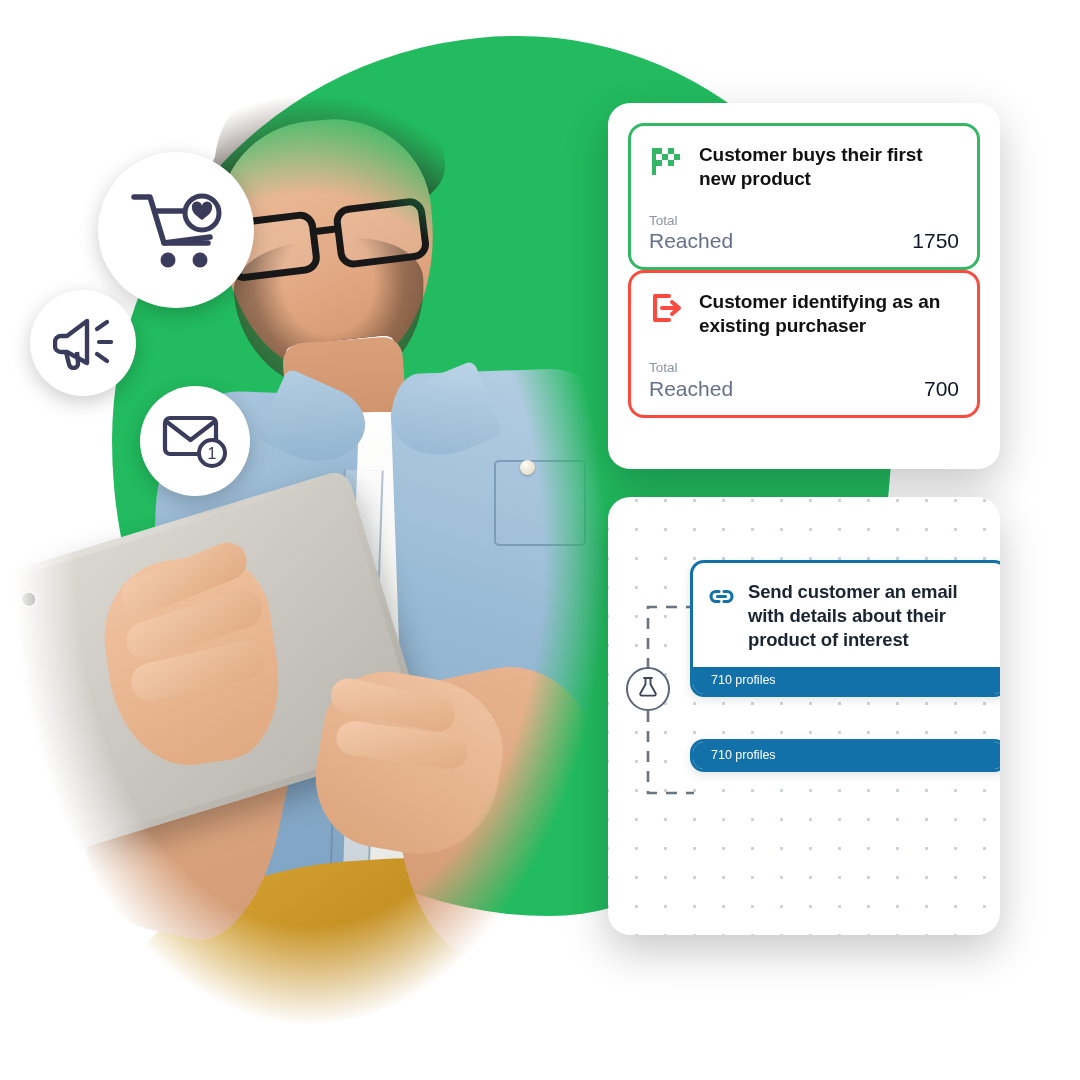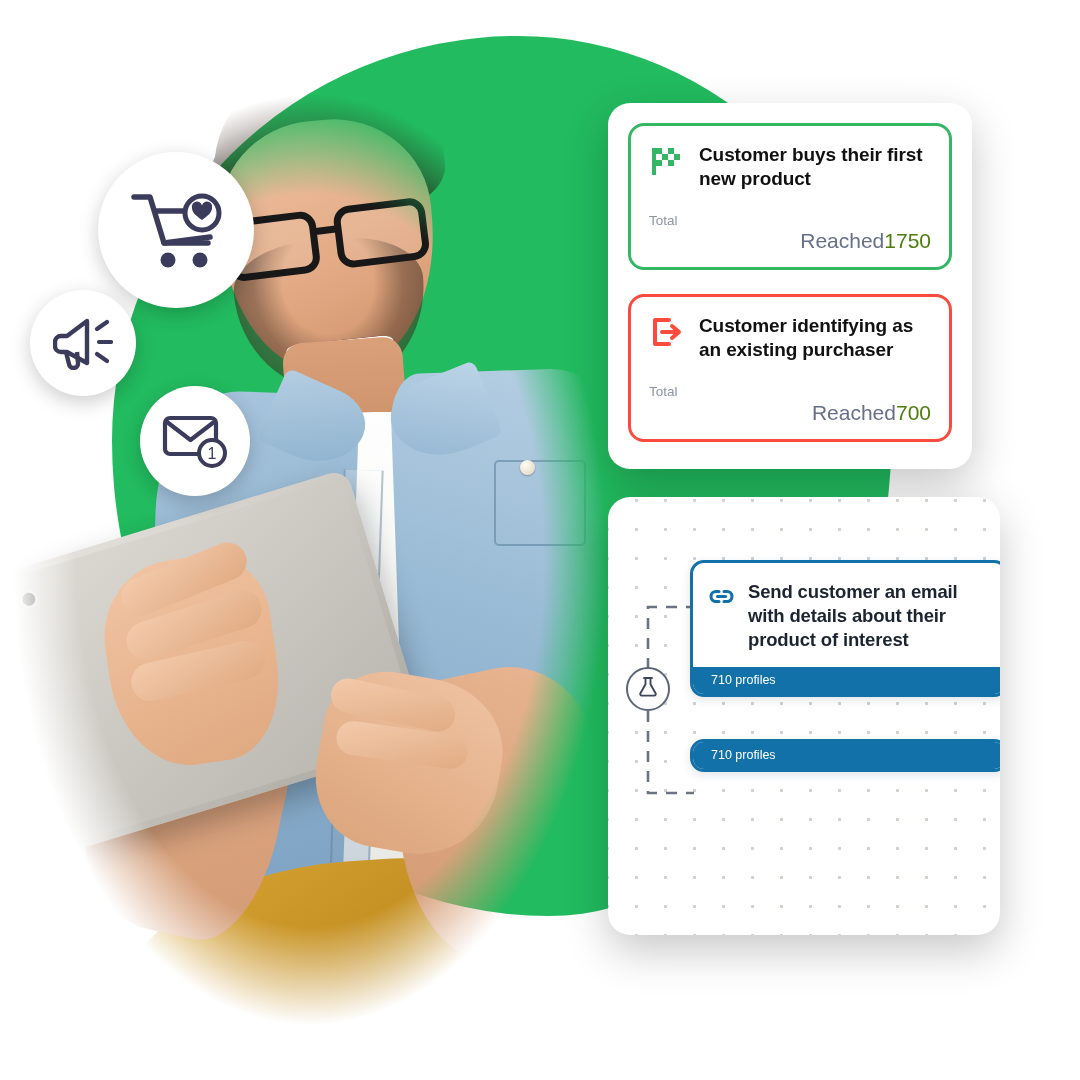--- a/index.html
+++ b/index.html
@@ -131,42 +131,42 @@
   .badge.mega{ left:30px;  top:290px; width:106px; height:106px; }
   .badge.mail{ left:140px; top:386px; width:110px; height:110px; }
   .badge svg{ display:block; }
 
   
   .panel{
     position:absolute; background:#ffffff; border-radius:22px;
     box-shadow:0 16px 44px rgba(0,0,0,.22);
     z-index:8;
   }
-  .panel.stats{ left:608px; top:103px; width:364px; height:366px; padding:20px; }
+  .panel.stats{ left:608px; top:103px; width:392px; height:366px; padding:20px; }
   .panel.flow { left:608px; top:497px; width:392px; height:438px; overflow:hidden; }
 
   
   .stat-card{
     border:3px solid #34B764; border-radius:16px;
     padding:16px 18px 14px 18px; background:#fff;
   }
-  .stat-card + .stat-card{ margin-top:24px; }
+  .stat-card + .stat-card{ }
   .stat-card.danger{ border-color:#FA4B3E; }
 
   .stat-head{ display:flex; align-items:flex-start; gap:16px; }
   .stat-ico{ flex:0 0 auto; width:34px; height:34px; margin-top:2px; }
   .stat-title{
     font-size:19px; font-weight:700; line-height:1.26;
     color:#111111; letter-spacing:-.1px; padding-top:1px;
   }
   .stat-foot{ margin-top:22px; }
   .stat-small{ font-size:13.5px; color:#8c93a4; line-height:1.15; }
-  .stat-row{ display:flex; align-items:baseline; justify-content:flex-end; margin-top:1px; }
+  .stat-row{ display:flex; align-items:baseline; justify-content:space-between; margin-top:1px; }
   .stat-lbl{ font-size:21px; color:#67708a; }
-  .stat-val{ font-size:21px; color:#4d7c0f; }
+  .stat-val{ font-size:21px; color:#0f172a; }
 
   
   .flow-canvas{
     position:absolute; inset:0;
     background-image:radial-gradient(circle, #cdd2da 1.4px, transparent 1.6px);
     background-size:29px 29px; background-position:14px 18px;
   }
   .conn{ position:absolute; inset:0; z-index:1; }
 
   .node{

